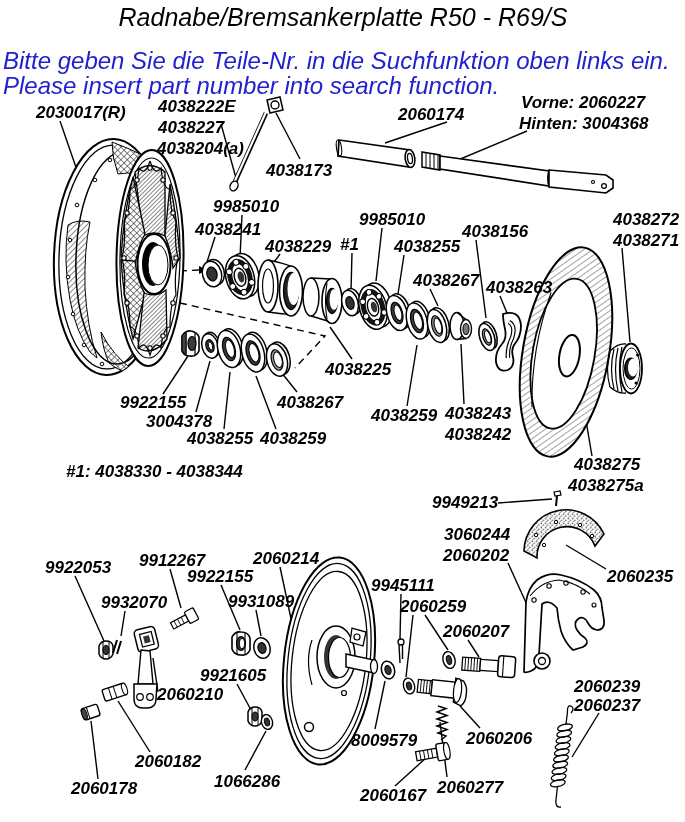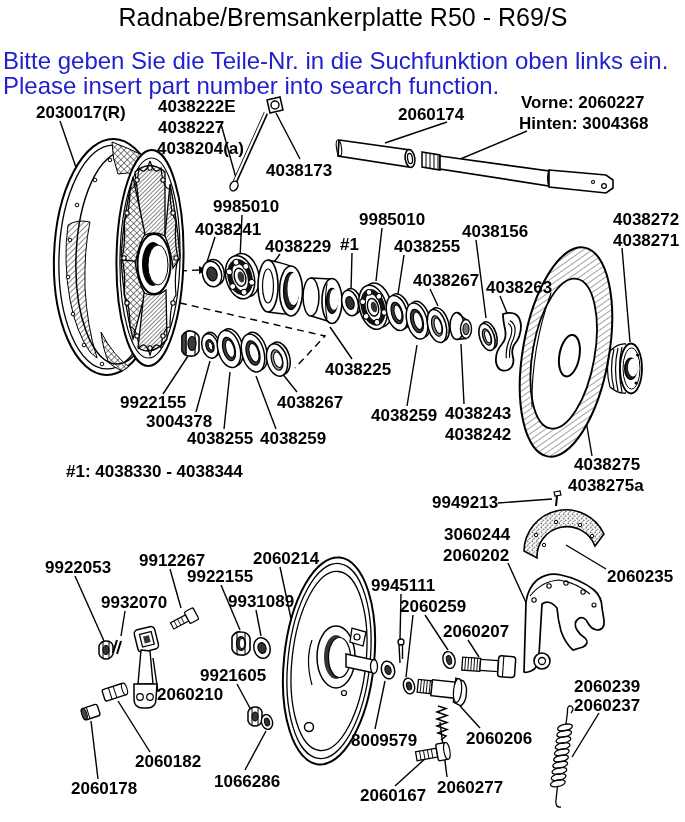--- a/index.html
+++ b/index.html
@@ -1,16 +1,16 @@
 <!DOCTYPE html>
 <html><head>
 <meta charset="utf-8">
 <style>
 html,body{margin:0;padding:0;background:#fff;}
-.page{position:relative;width:685px;height:822px;background:#fff;overflow:hidden;}
+.page{position:relative;width:685px;height:822px;background:#fff;overflow:hidden;font-style:italic;}
 svg{position:absolute;left:0;top:0;}
 text{font-family:"Liberation Sans",sans-serif;fill:#000;}
 .lbl{font-size:17px;font-weight:bold;}
 .title{font-size:25px;font-weight:normal;}
 .blue{font-size:24px;fill:#2121cd;font-weight:normal;}
 </style>
 </head>
 <body>
 <div class="page">
 <svg width="685" height="822" viewBox="0 0 685 822">

